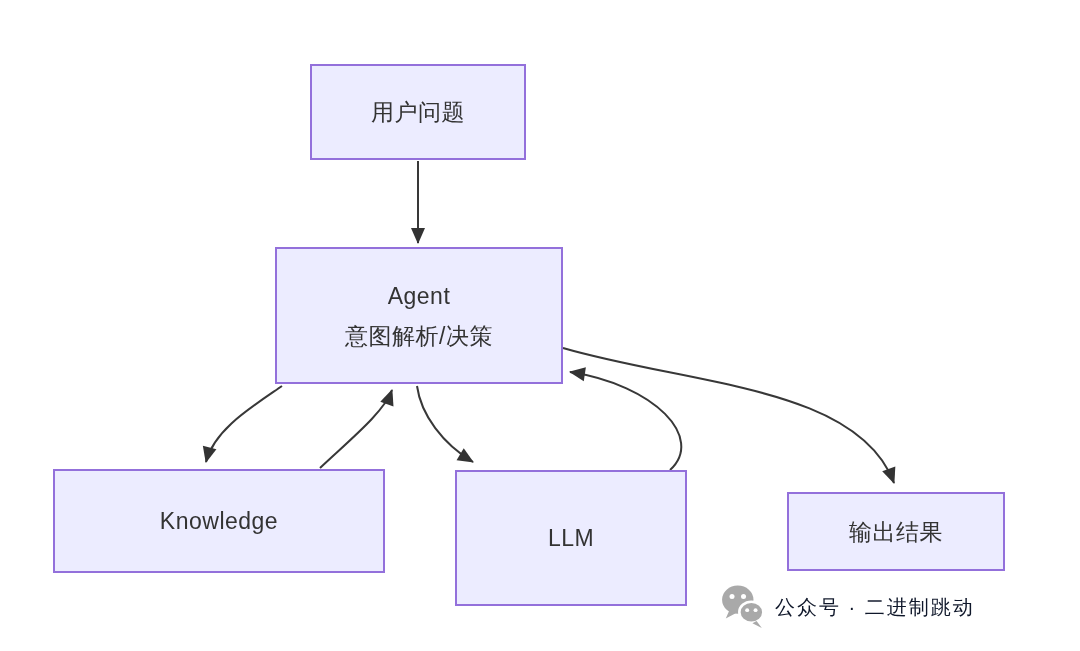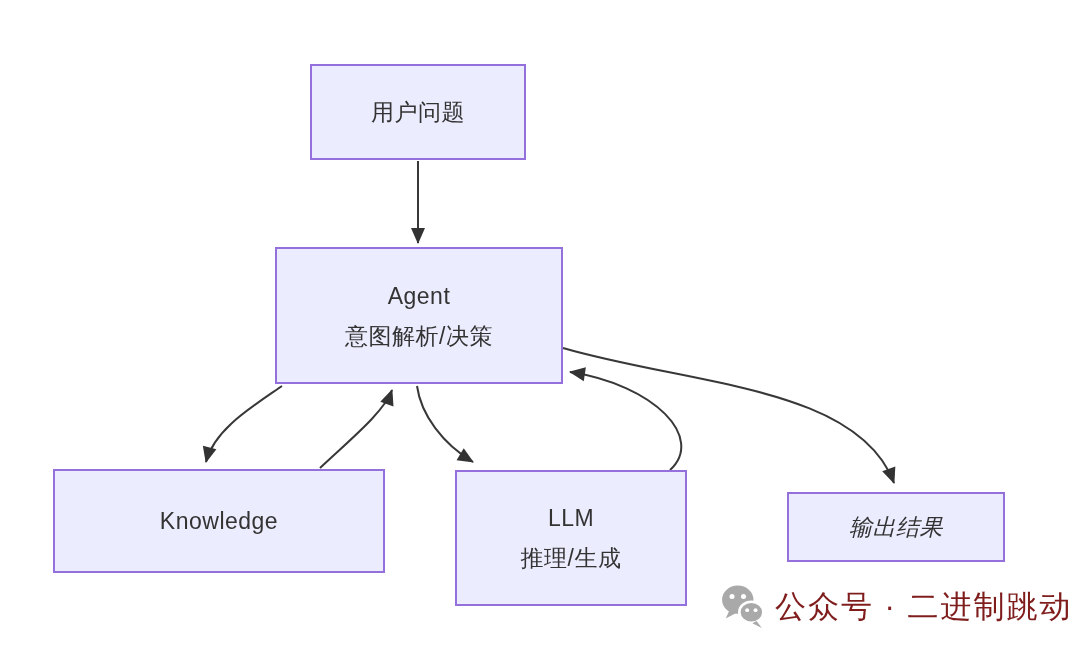--- a/index.html
+++ b/index.html
@@ -18,29 +18,29 @@
     font-size:23px;
     line-height:40px;
     text-align:center;
     letter-spacing:0.5px;
   }
   .node .line:empty{display:none;}
   .node-user{left:310px;top:64px;width:216px;height:96px;}
   .node-agent{left:275px;top:247px;width:288px;height:137px;}
   .node-knowledge{left:53px;top:469px;width:332px;height:104px;}
   .node-llm{left:455px;top:470px;width:232px;height:136px;}
-  .node-output{left:787px;top:492px;width:218px;height:70px;font-style:italic;}
+  .node-output{left:787px;top:492px;width:218px;height:79px;}
   .watermark{
     position:absolute;left:720px;top:584px;
     display:flex;align-items:center;gap:9px;
     user-select:none;
   }
   .watermark .wm-text{
-    color:#7f1d1d;
-    font-size:31px;
+    color:#0f172a;
+    font-size:20px;
     letter-spacing:2px;
     white-space:nowrap;
   }
   .wm-icon{width:46px;height:46px;flex:0 0 auto;}
 </style>
 </head>
 <body>
 
 <div class="canvas">
 
@@ -69,21 +69,20 @@
     <span class="line">Agent</span>
     <span class="line">意图解析/决策</span>
   </div>
 
   <div class="node node-knowledge">
     <span class="line">Knowledge</span>
   </div>
 
   <div class="node node-llm">
     <span class="line">LLM</span>
-    <span class="line">推理/生成</span>
   </div>
 
   <div class="node node-output">
     <span class="line">输出结果</span>
 
   </div>
 
   <div class="watermark">
     <svg class="wm-icon" viewBox="0 0 44 44" xmlns="http://www.w3.org/2000/svg">
       <g fill="#A9A9A9">

